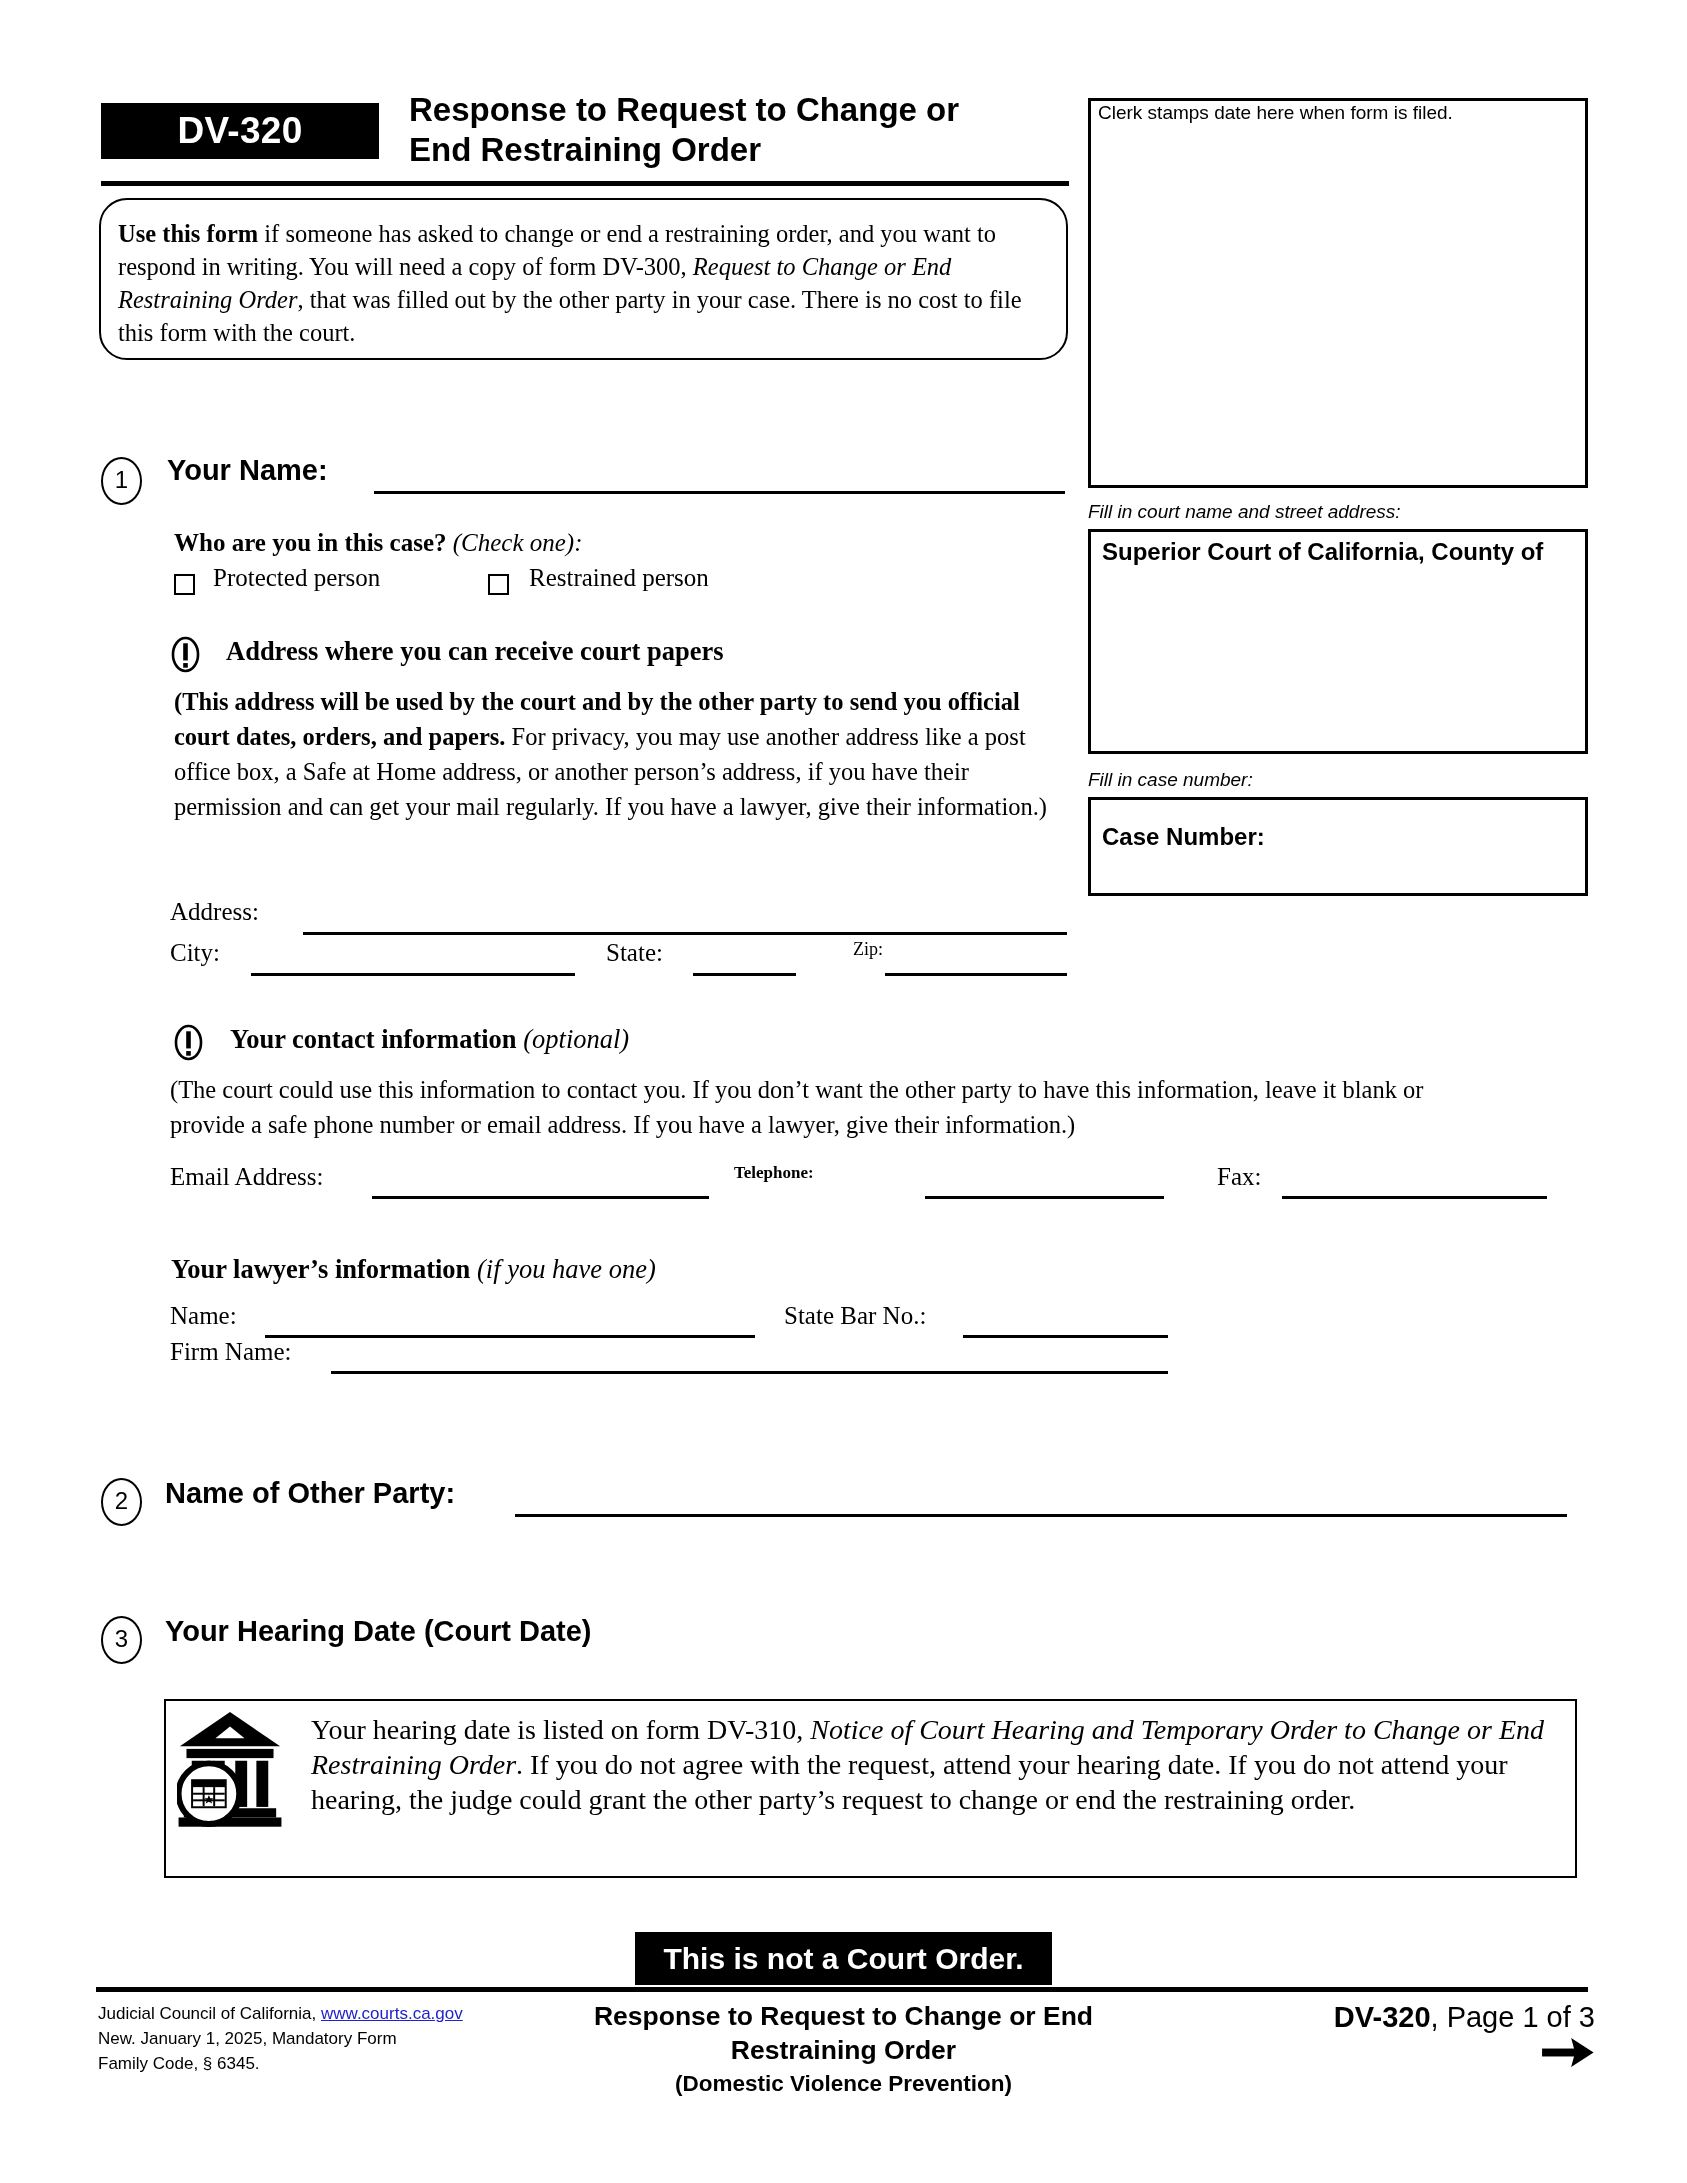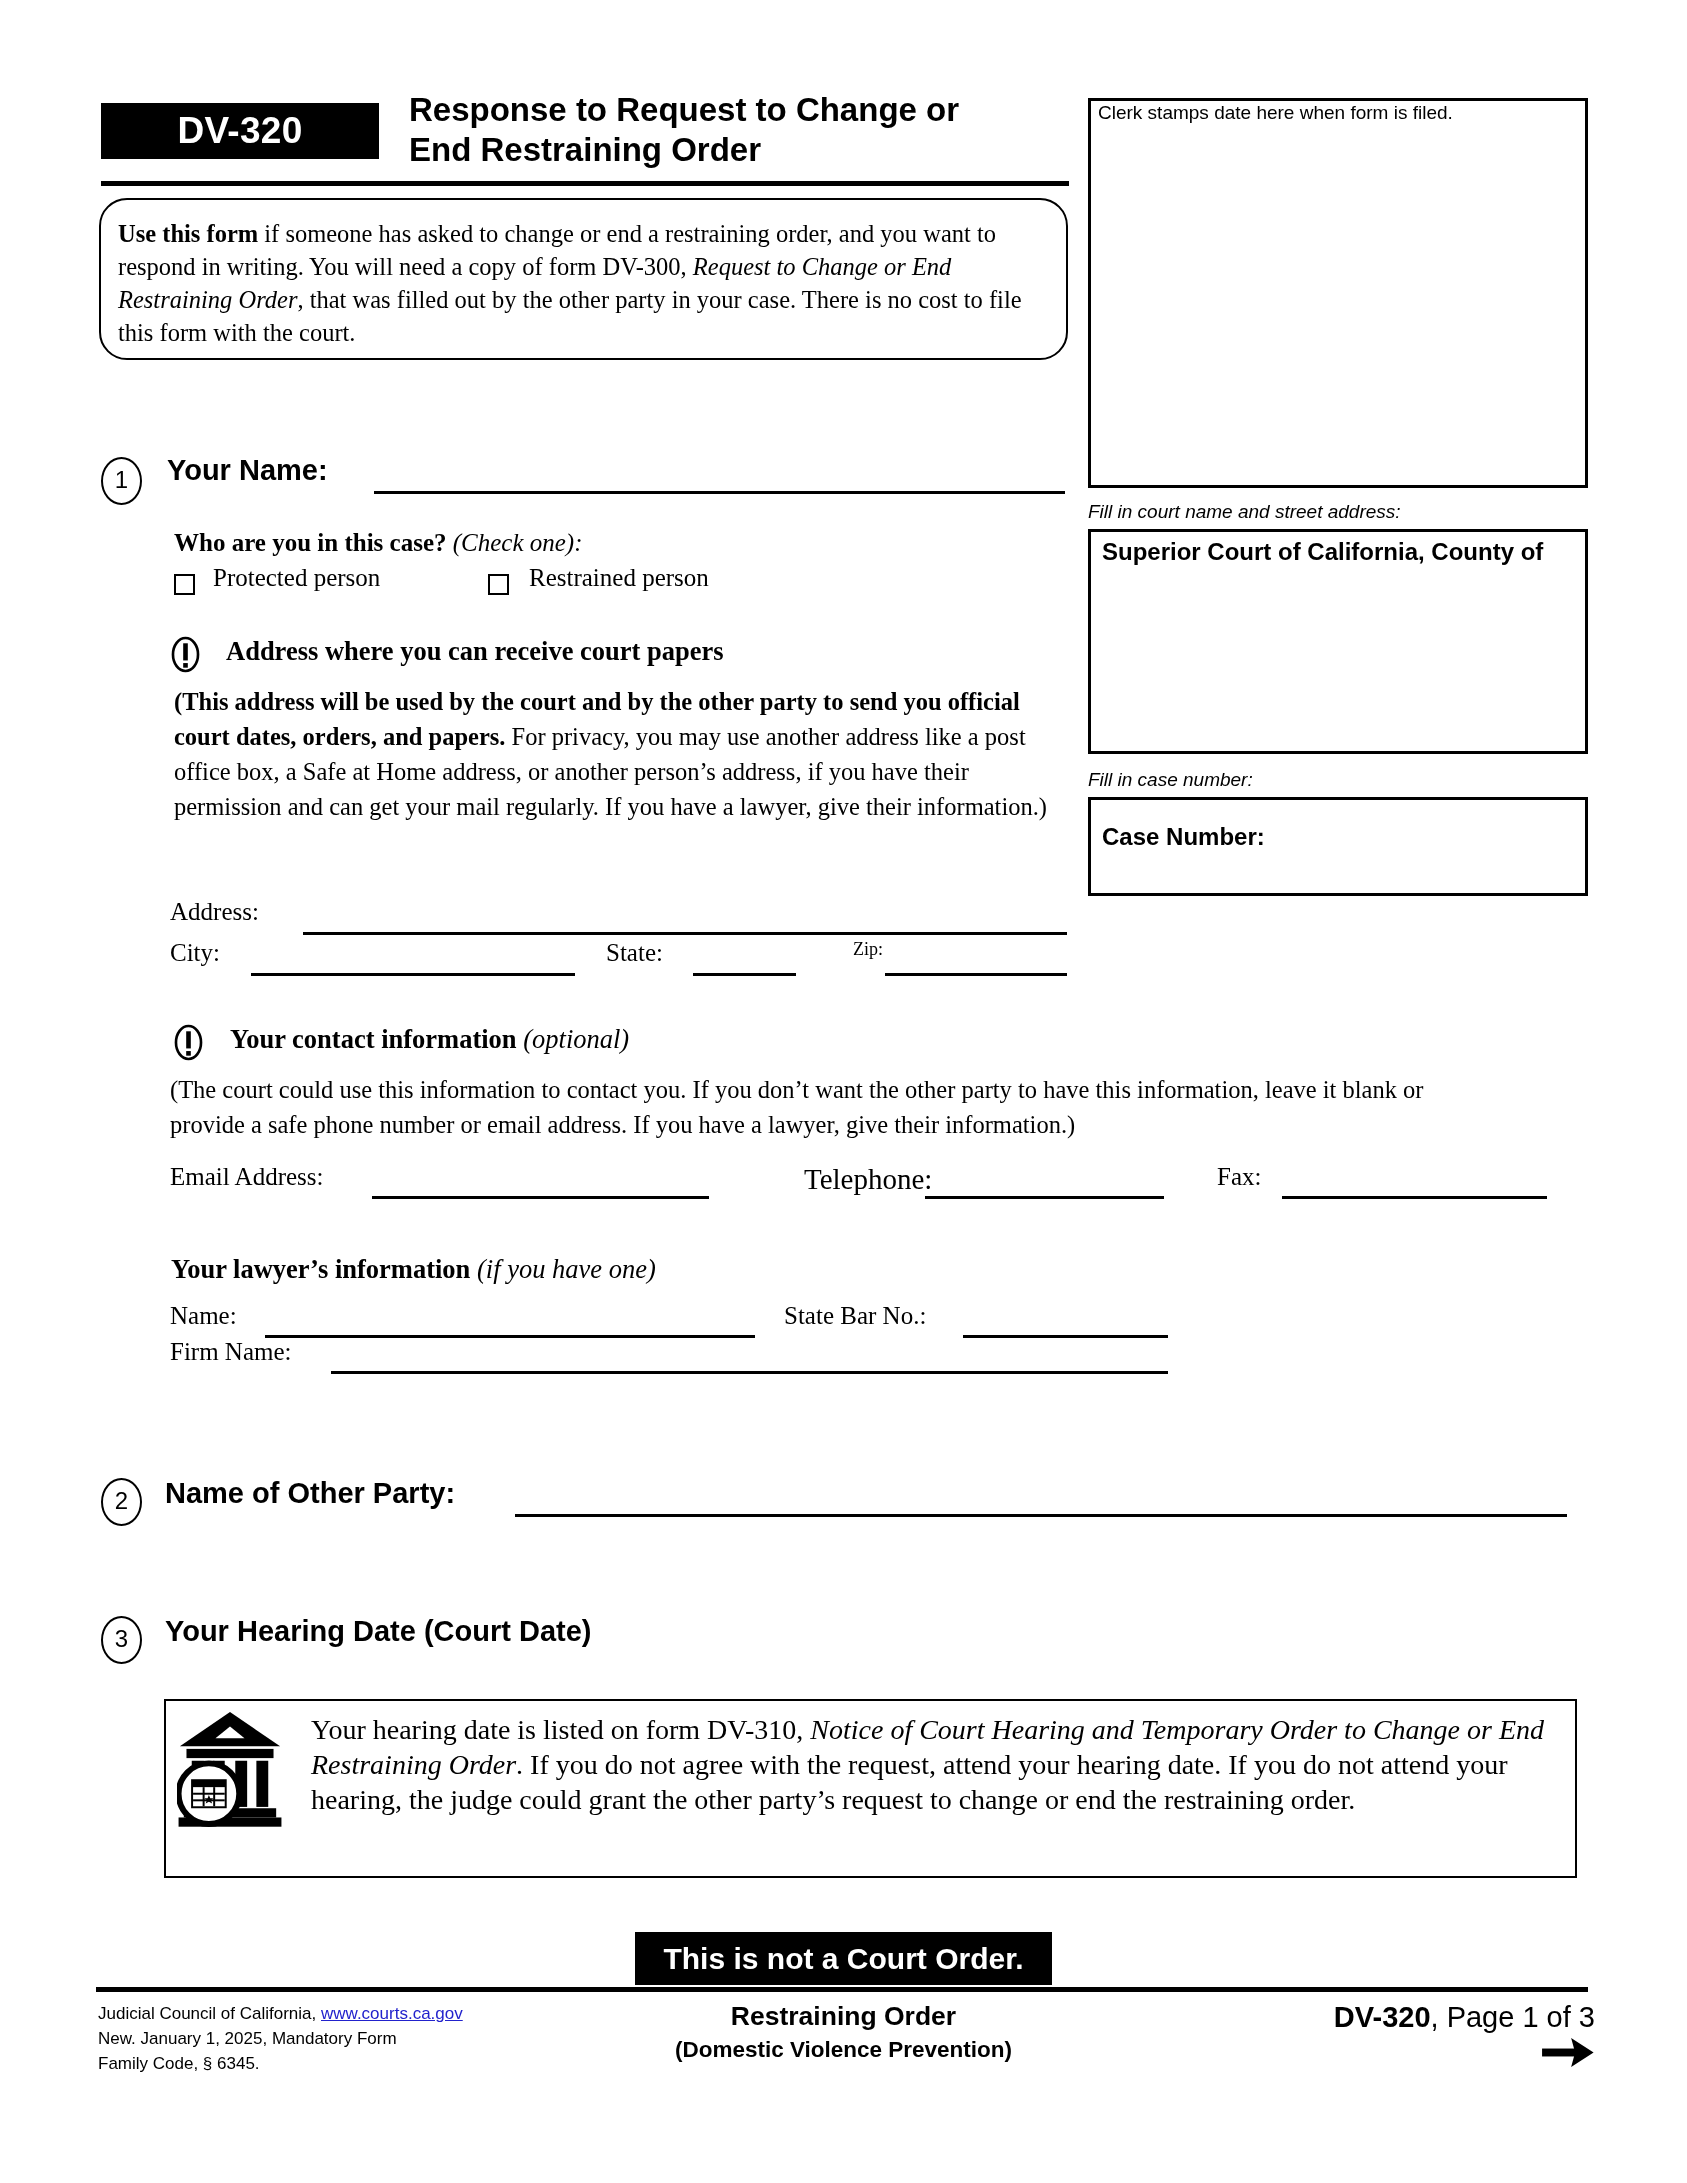--- a/index.html
+++ b/index.html
@@ -200,21 +200,21 @@
   }
   #contact-paragraph {
     left: 170px; top: 1072px;
     width: 1310px;
     font-size: 24.5px;
     line-height: 35px;
   }
 
   #email-label { left: 170px; top: 1163px; font-size: 25px; }
   #email-line { left: 372px; top: 1196px; width: 337px; height: 3.3px; background:#000; }
-  #tel-label { left: 804px; top: 1163px; font-size: 29px; }
+  #tel-label { left: 734px; top: 1163px; font-size: 17px; font-weight: bold; }
   #tel-line { left: 925px; top: 1196px; width: 239px; height: 3.3px; background:#000; }
   #fax-label { left: 1217px; top: 1163px; font-size: 25px; }
   #fax-line { left: 1282px; top: 1196px; width: 265px; height: 3.3px; background:#000; }
 
   #lawyer-heading { left: 171px; top: 1254px; font-size: 26.5px; }
   #lawyer-name-label { left: 170px; top: 1302px; font-size: 25px; }
   #lawyer-name-line { left: 265px; top: 1335px; width: 490px; height: 3.3px; background:#000; }
   #bar-label { left: 784px; top: 1302px; font-size: 25px; }
   #bar-line { left: 963px; top: 1335px; width: 205px; height: 3.3px; background:#000; }
   #firm-label { left: 170px; top: 1338px; font-size: 25px; }
@@ -430,20 +430,21 @@
   <div class="abs" id="not-court-order-badge">This is not a Court Order.</div>
   <div class="abs" id="footer-rule"></div>
 
   <div class="abs" id="footer-left">
     <div><span>Judicial Council of California, </span><span id="footer-link">www.courts.ca.gov</span></div>
     <div>New. January 1, 2025, Mandatory Form</div>
     <div>Family Code, § 6345.</div>
   </div>
 
   <div class="abs" id="footer-center">
+    <div>Response to Request to Change or End</div>
     <div>Restraining Order</div>
     <span id="footer-center-sub">(Domestic Violence Prevention)</span>
   </div>
 
   <div class="abs" id="footer-right">
     <span class="b">DV-320</span><span>, Page 1 of 3</span>
   </div>
 
   <svg class="abs" id="footer-arrow" width="53" height="37" viewBox="0 0 80 56">
     <rect x="0" y="22" width="54" height="12" fill="#000"></rect>

